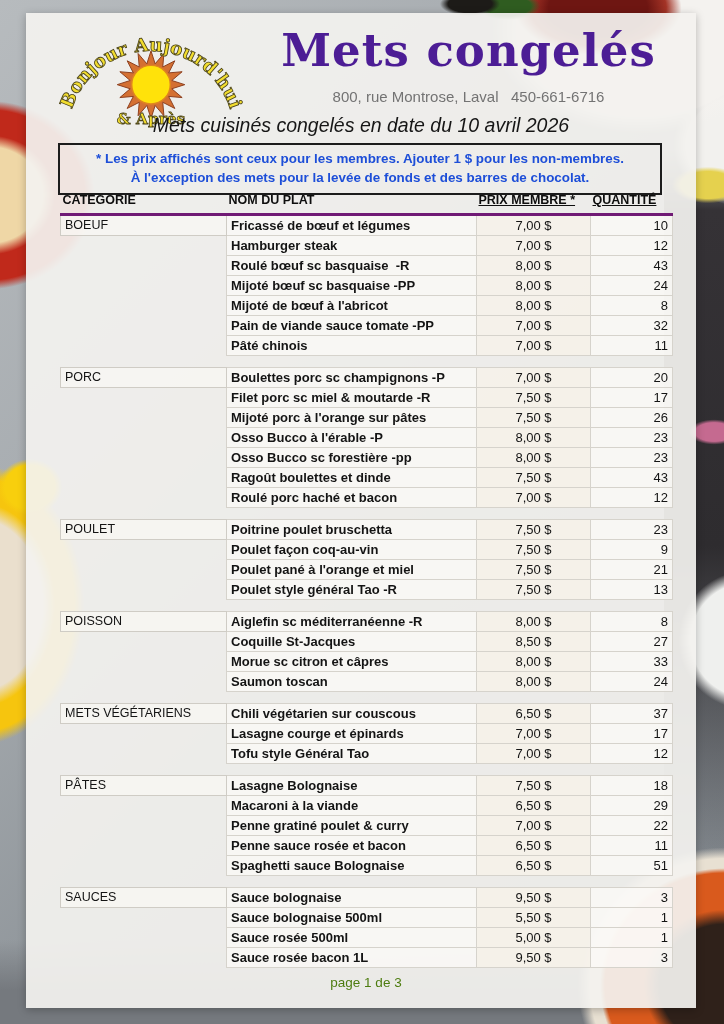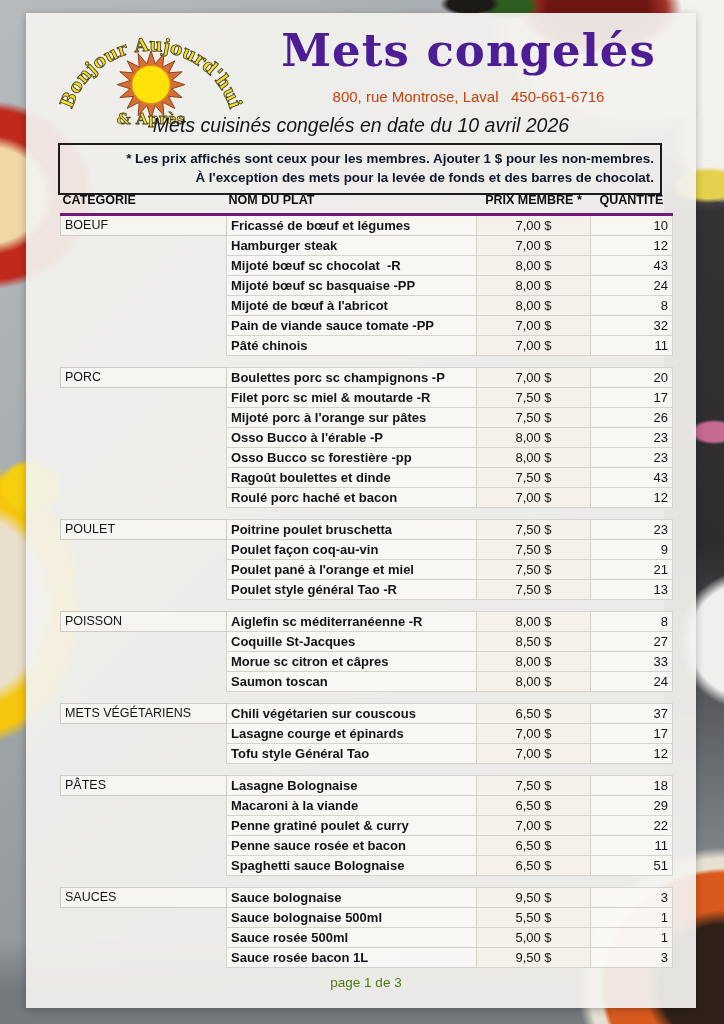--- a/index.html
+++ b/index.html
@@ -29,36 +29,36 @@
 
   
   .paper{position:absolute;left:26px;top:13px;width:670px;height:995px;
     background:rgba(243,242,239,0.93);box-shadow:0 2px 8px rgba(0,0,0,.25);}
 
   
   .logo{position:absolute;left:30px;top:8px;width:190px;height:108px;}
   .hdr-right{position:absolute;left:215px;right:0;top:0;text-align:center;}
   .title{margin-top:14px;font-family:"DejaVu Serif","Liberation Serif",serif;
     font-weight:bold;font-size:45px;line-height:1.05;color:#4c1d95;letter-spacing:1px;}
-  .address{margin-top:14px;font-size:15px;color:#c2410c;white-space:pre;}
+  .address{margin-top:14px;font-size:15px;color:#737373;white-space:pre;}
   .subtitle{position:absolute;left:0;right:0;top:101px;text-align:center;
     font-size:19.5px;color:#161616;font-style:italic;}
   .notice{position:absolute;left:32px;right:34px;top:130px;border:2px solid #1c1c1c;
-    padding:4px 6px 5px;text-align:right;font-size:13.4px;font-weight:bold;color:#0f172a;line-height:1.45;}
+    padding:4px 6px 5px;text-align:center;font-size:13.4px;font-weight:bold;color:#1d4ed8;line-height:1.45;}
 
   
   .menu-table{position:absolute;left:34px;top:176px;border-collapse:collapse;table-layout:fixed;width:612px;}
   .menu-table col.c-cat{width:166px;}
   .menu-table col.c-name{width:250px;}
   .menu-table col.c-price{width:114px;}
   .menu-table col.c-qty{width:82px;}
   .menu-table th{font-size:12.5px;font-weight:bold;color:#0e0e0e;
     border-bottom:3px solid #701a75;padding:2px 2px 4px;height:18px;}
   .th-left{text-align:left;}
-  .th-center{text-align:center;}
+  .th-center{text-align:left;text-decoration:underline;}
   .menu-table td{font-size:13px;color:#141414;height:19px;padding:0 4px;vertical-align:middle;line-height:1;}
   td.cat-cell{border:1px solid #cfccc5;background:rgba(250,248,244,0.72);font-size:12.5px;padding-left:4px;}
   td.cat-empty{border:none;background:transparent;}
   td.name-cell{border:1px solid #d6d3cc;background:rgba(252,251,248,0.72);white-space:pre;overflow:hidden;font-weight:bold;}
   td.price-cell{border:1px solid #d6d3cc;background:rgba(247,242,233,0.78);text-align:center;}
   td.qty-cell{border:1px solid #d6d3cc;background:rgba(252,251,248,0.72);text-align:right;}
   tr.spacer td{border:none;background:transparent;height:11px;padding:0;}
   .footer{position:absolute;left:34px;width:612px;top:962px;text-align:center;font-size:13.5px;color:#4d7c0f;}
 </style>
 </head>
@@ -119,21 +119,21 @@
             <td class="qty-cell">10</td>
           </tr>
           <tr>
             <td class="cat-empty"></td>
             <td class="name-cell">Hamburger steak</td>
             <td class="price-cell">7,00 $</td>
             <td class="qty-cell">12</td>
           </tr>
           <tr>
             <td class="cat-empty"></td>
-            <td class="name-cell">Mijoté bœuf sc chocolat  -R</td>
+            <td class="name-cell">Roulé bœuf sc basquaise  -R</td>
             <td class="price-cell">8,00 $</td>
             <td class="qty-cell">43</td>
           </tr>
           <tr>
             <td class="cat-empty"></td>
             <td class="name-cell">Mijoté bœuf sc basquaise -PP</td>
             <td class="price-cell">8,00 $</td>
             <td class="qty-cell">24</td>
           </tr>
           <tr>

